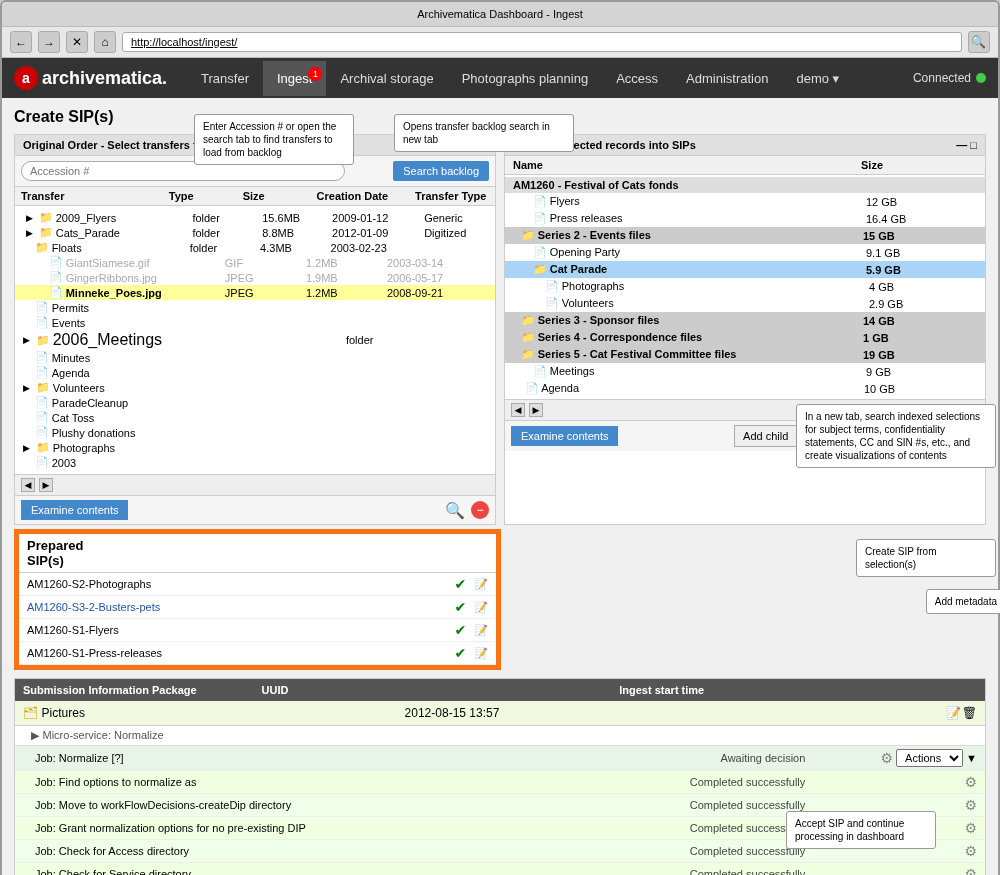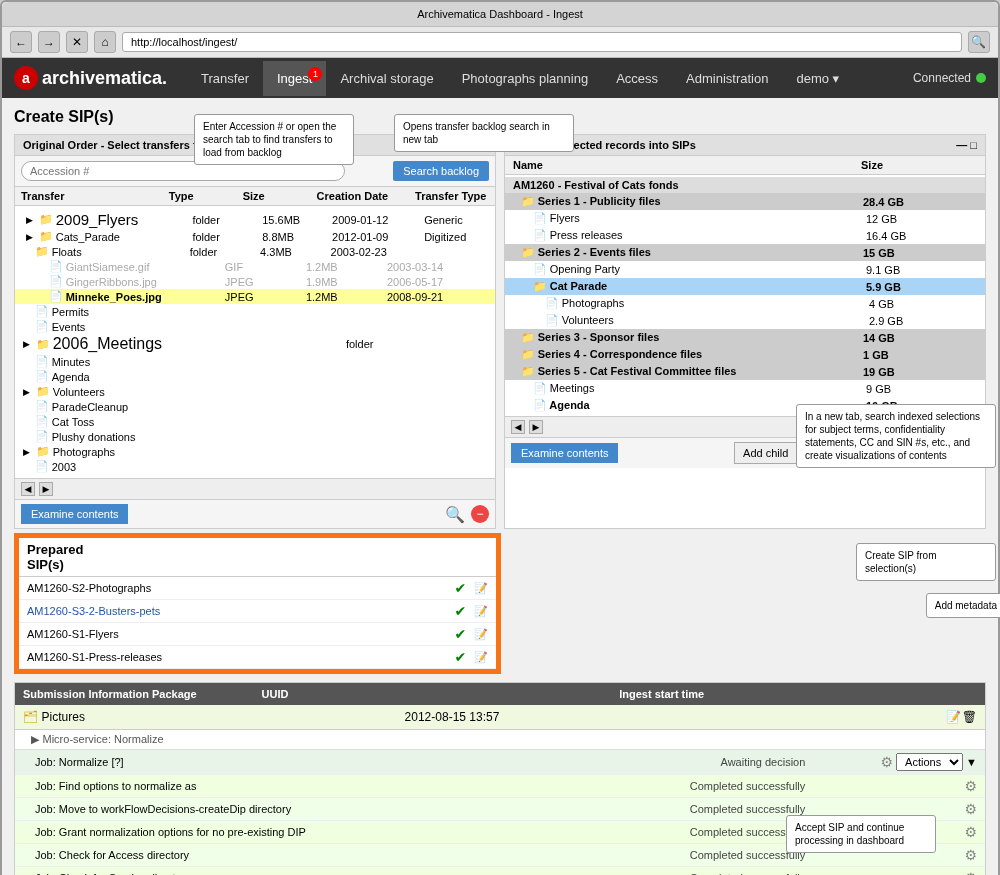--- a/index.html
+++ b/index.html
@@ -41,20 +41,21 @@
       font-size: 12px; cursor: pointer;
     }
 
     .url-bar {
       flex: 1;
       padding: 3px 8px;
       border: 1px solid #aaa;
       border-radius: 3px;
       background: white;
       font-size: 11px;
+      text-decoration: underline;
     }
 
     
     .app-nav {
       background: #333;
       display: flex;
       align-items: center;
       padding: 0 12px;
       height: 40px;
     }
@@ -488,21 +489,21 @@
             <div class="col-size">Size</div>
             <div class="col-date">Creation Date</div>
             <div class="col-ttype">Transfer Type</div>
           </div>
           <div class="tree-container">
 
             <div class="tree-item">
               <span style="width:0px"></span>
               <span class="tree-arrow">▶</span>
               <span class="folder-icon">📁</span>
-              <span style="flex:3; font-size:15px">2009_Flyers</span>
+              <span style="flex:3; font-size:11px">2009_Flyers</span>
               <span style="flex:1.5; font-size:11px">folder</span>
               <span style="flex:1.5; font-size:11px">15.6MB</span>
               <span style="flex:2; font-size:11px">2009-01-12</span>
               <span style="flex:1.5; font-size:11px">Generic</span>
             </div>
             <div class="tree-item">
               <span style="width:0px"></span>
               <span class="tree-arrow">▶</span>
               <span class="folder-icon">📁</span>
               <span style="flex:3; font-size:11px">Cats_Parade</span>
@@ -610,24 +611,20 @@
           </div>
           <div class="right-tree-header">
             <div class="right-col-name">Name</div>
             <div class="right-col-size">Size</div>
           </div>
           <div class="right-tree">
             <div class="right-tree-item" style="background:#ddd; font-weight:bold;">
               <div class="right-col-name">AM1260 - Festival of Cats fonds</div>
               <div class="right-col-size"></div>
             </div>
-            <div class="right-tree-item" style="padding-left:16px; background:#ccc; font-weight:bold;">
-              <div class="right-col-name">📁 Series 1 - Publicity files</div>
-              <div class="right-col-size">28.4 GB</div>
-            </div>
             <div class="right-tree-item" style="padding-left:28px;">
               <div class="right-col-name">📄 Flyers</div>
               <div class="right-col-size">12 GB</div>
             </div>
             <div class="right-tree-item" style="padding-left:28px;">
               <div class="right-col-name">📄 Press releases</div>
               <div class="right-col-size">16.4 GB</div>
             </div>
             <div class="right-tree-item" style="padding-left:16px; background:#ccc; font-weight:bold;">
               <div class="right-col-name">📁 Series 2 - Events files</div>
@@ -658,21 +655,21 @@
               <div class="right-col-size">1 GB</div>
             </div>
             <div class="right-tree-item" style="padding-left:16px; background:#ccc; font-weight:bold;">
               <div class="right-col-name">📁 Series 5 - Cat Festival Committee files</div>
               <div class="right-col-size">19 GB</div>
             </div>
             <div class="right-tree-item" style="padding-left:28px;">
               <div class="right-col-name">📄 Meetings</div>
               <div class="right-col-size">9 GB</div>
             </div>
-            <div class="right-tree-item" style="padding-left:28px;font-weight:bold;">
+            <div class="right-tree-item" style="padding-left:20px;">
               <div class="right-col-name">📄 Agenda</div>
               <div class="right-col-size">10 GB</div>
             </div>
           </div>
           <div style="border-top:1px solid #ccc; padding:3px 6px; background:#eee; display:flex; gap:4px;">
             <div class="scroll-arrows">
               <div class="scroll-arrow">◀</div>
               <div class="scroll-arrow">▶</div>
             </div>
           </div>

